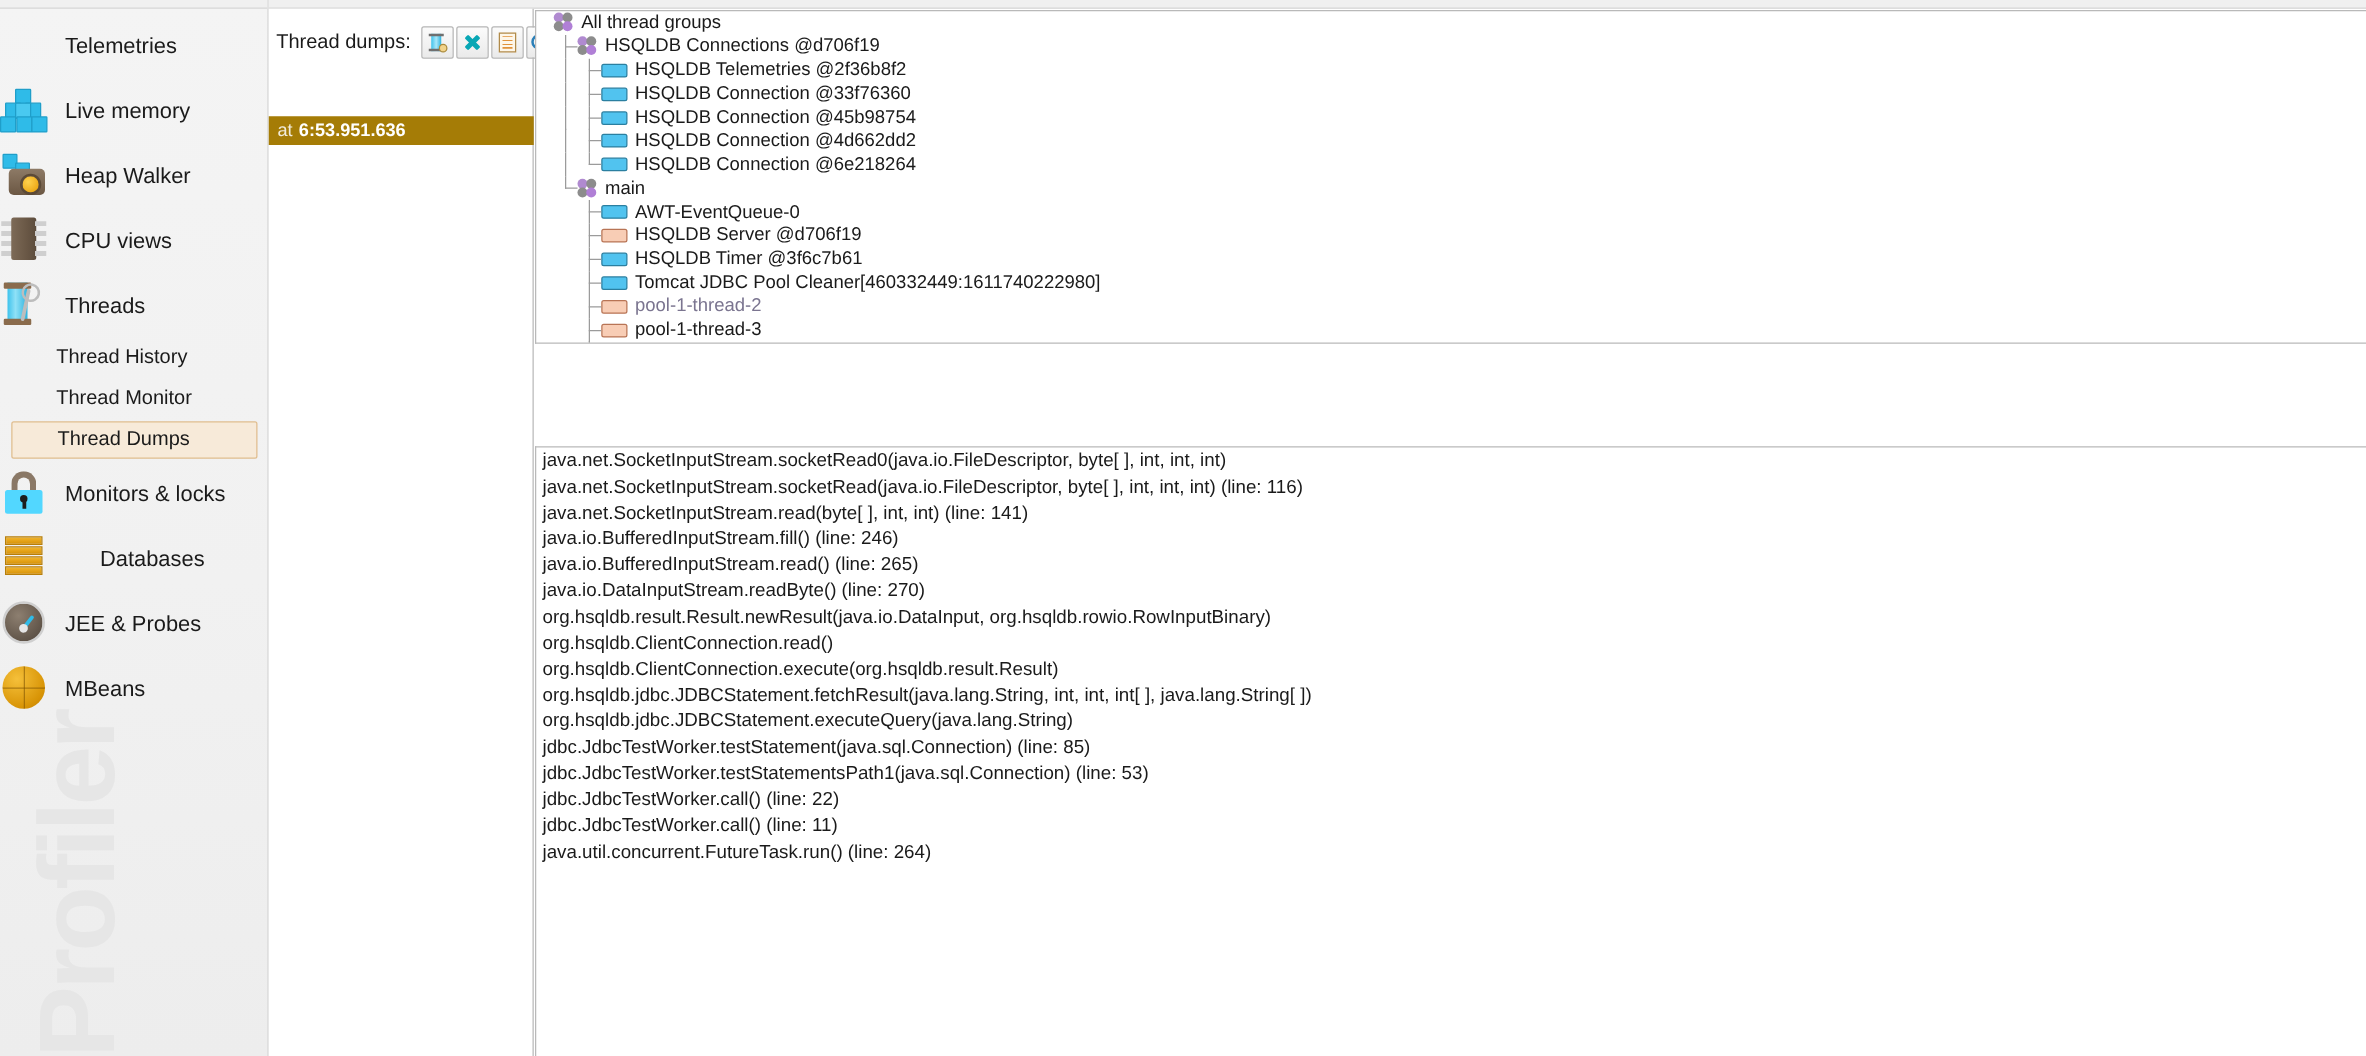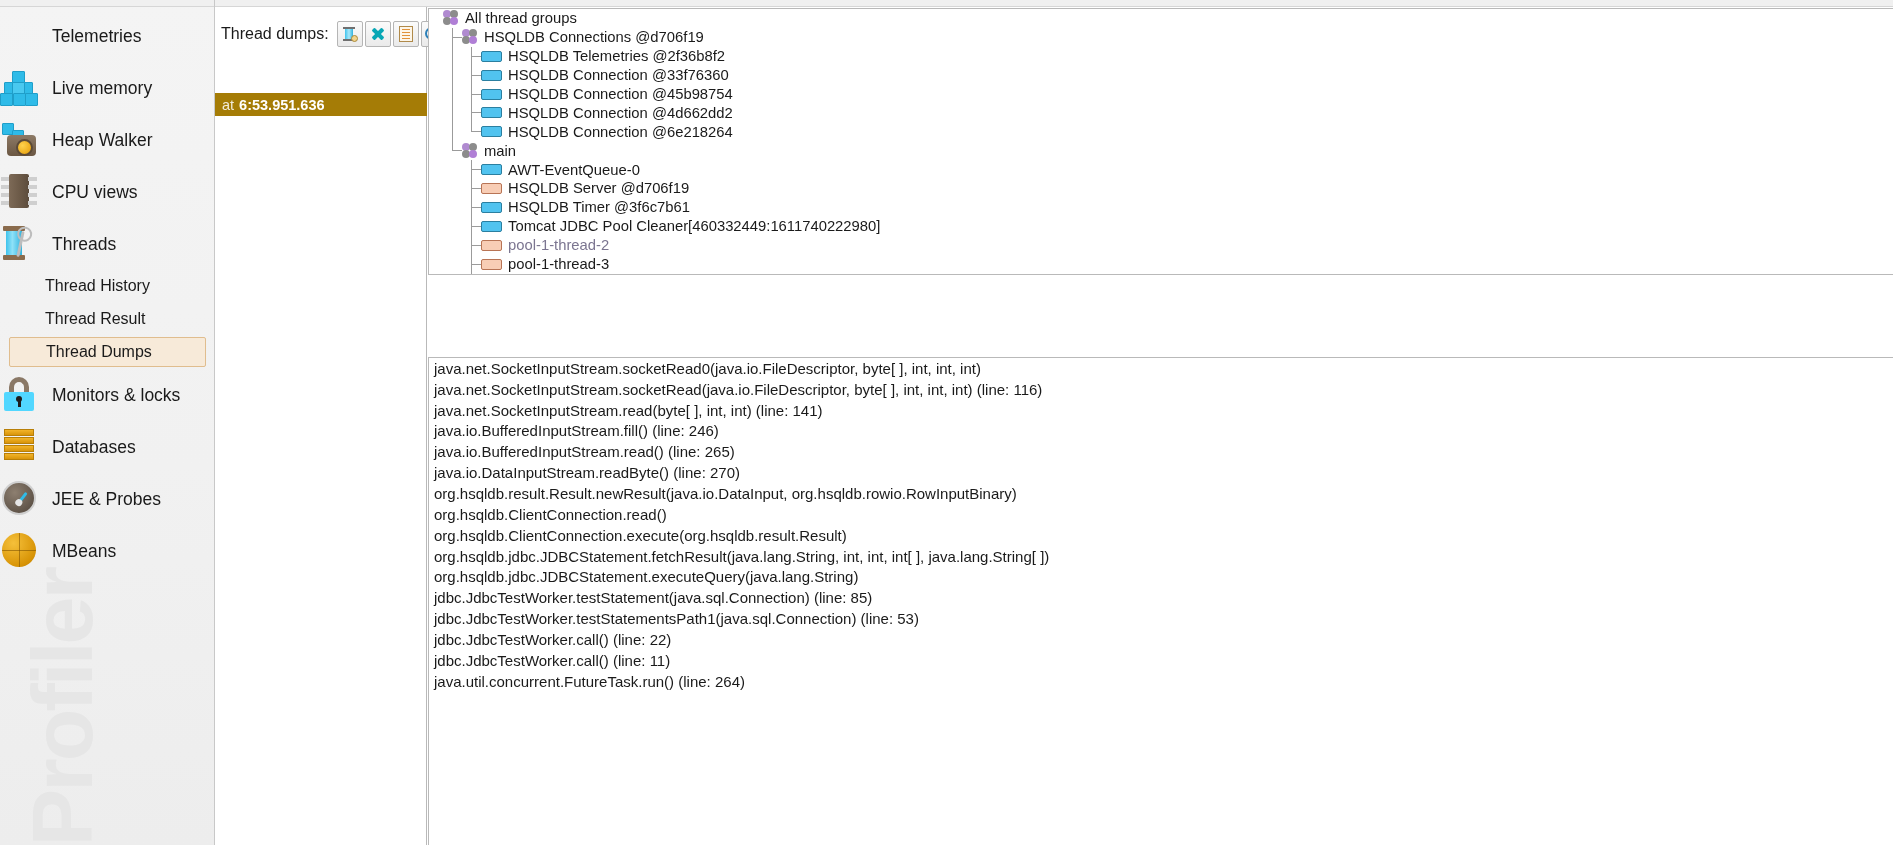--- a/index.html
+++ b/index.html
@@ -423,34 +423,34 @@
       <span class="nav-icon">
         <span class="ic-threads"><span class="spool"></span><span class="needle"></span></span>
       </span>
       <span class="nav-label">Threads</span>
     </div>
 
     <div class="sub-item" style="top:271px;">
       <span>Thread History</span>
     </div>
     <div class="sub-item" style="top:304px;">
-      <span>Thread Result</span>
+      <span>Thread Monitor</span>
     </div>
     <div class="sub-item selected" style="top:337px;">
       <span>Thread Dumps</span>
     </div>
 
     <div class="nav-item" style="top:369px;">
       <span class="nav-icon">
         <span class="ic-lock"><span class="shackle"></span><span class="body"></span></span>
       </span>
       <span class="nav-label">Monitors &amp; locks</span>
     </div>
 
-    <div class="nav-item" style="top:421px;">
+    <div class="nav-item" style="top:421px;gap:28px;">
       <span class="nav-icon">
         <span class="ic-db"><i></i><i></i><i></i><i></i></span>
       </span>
       <span class="nav-label">Databases</span>
     </div>
 
     <div class="nav-item" style="top:473px;">
       <span class="nav-icon">
         <span class="ic-gauge"><span class="dial"></span><span class="hand"></span></span>
       </span>

